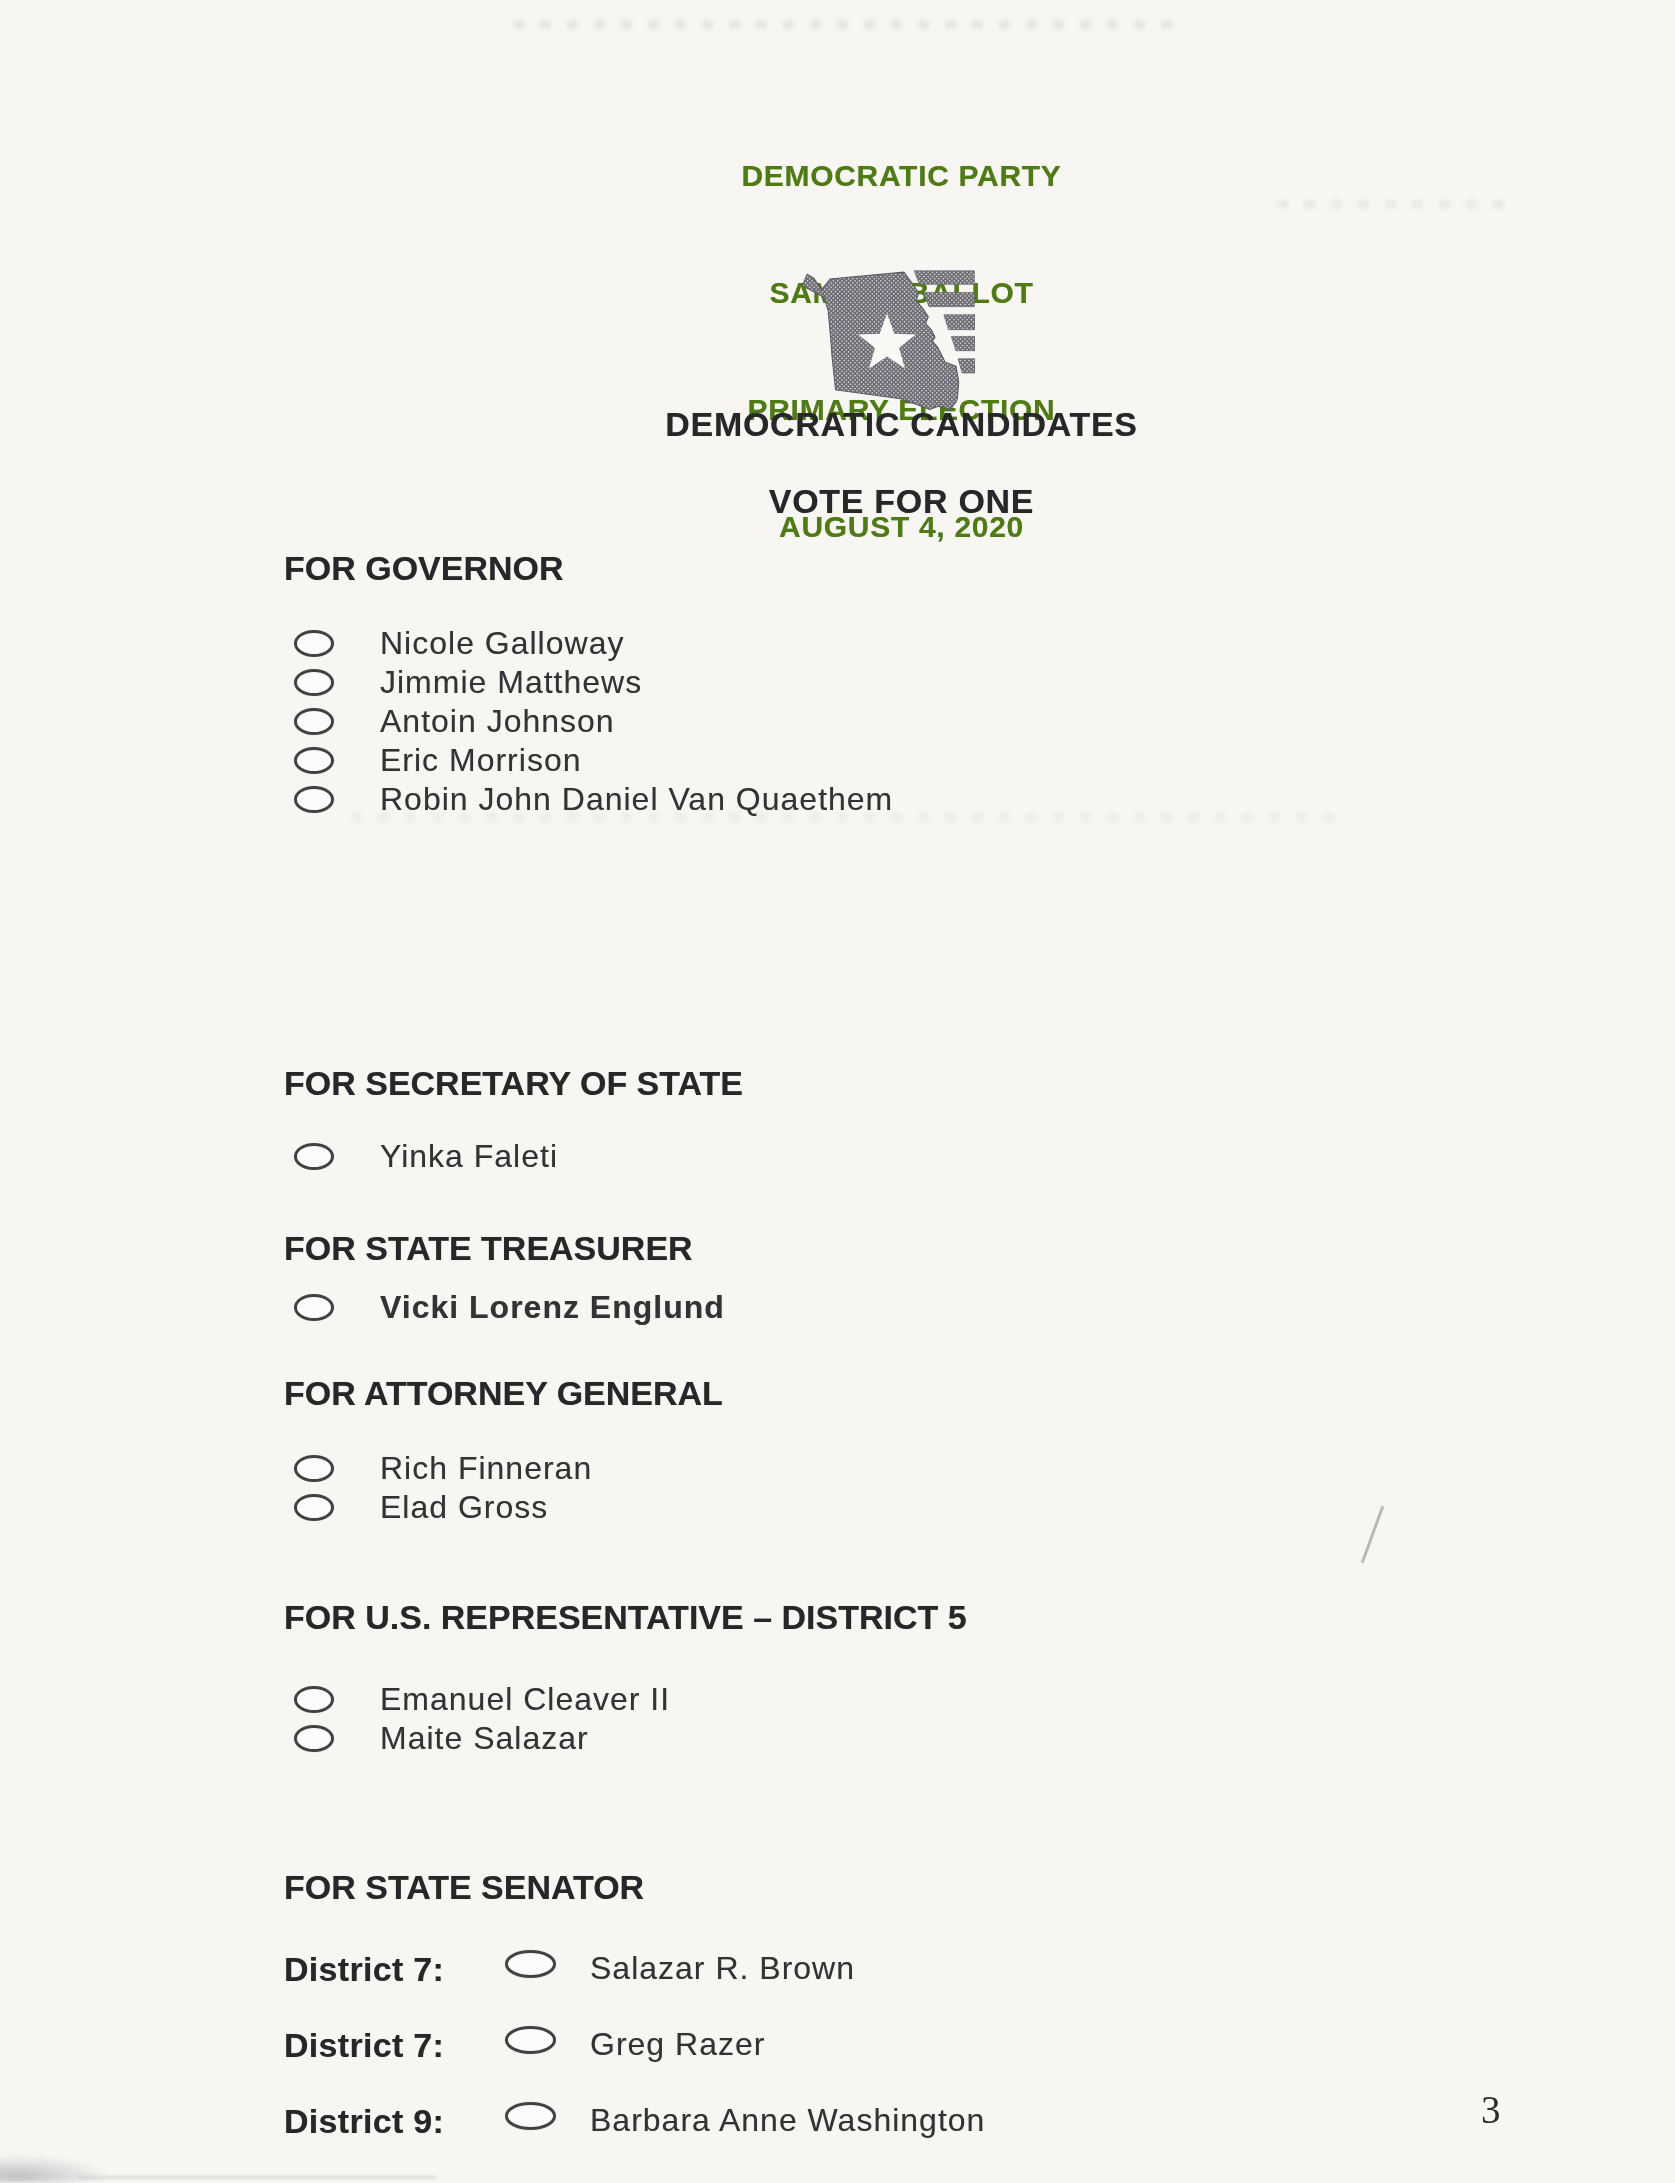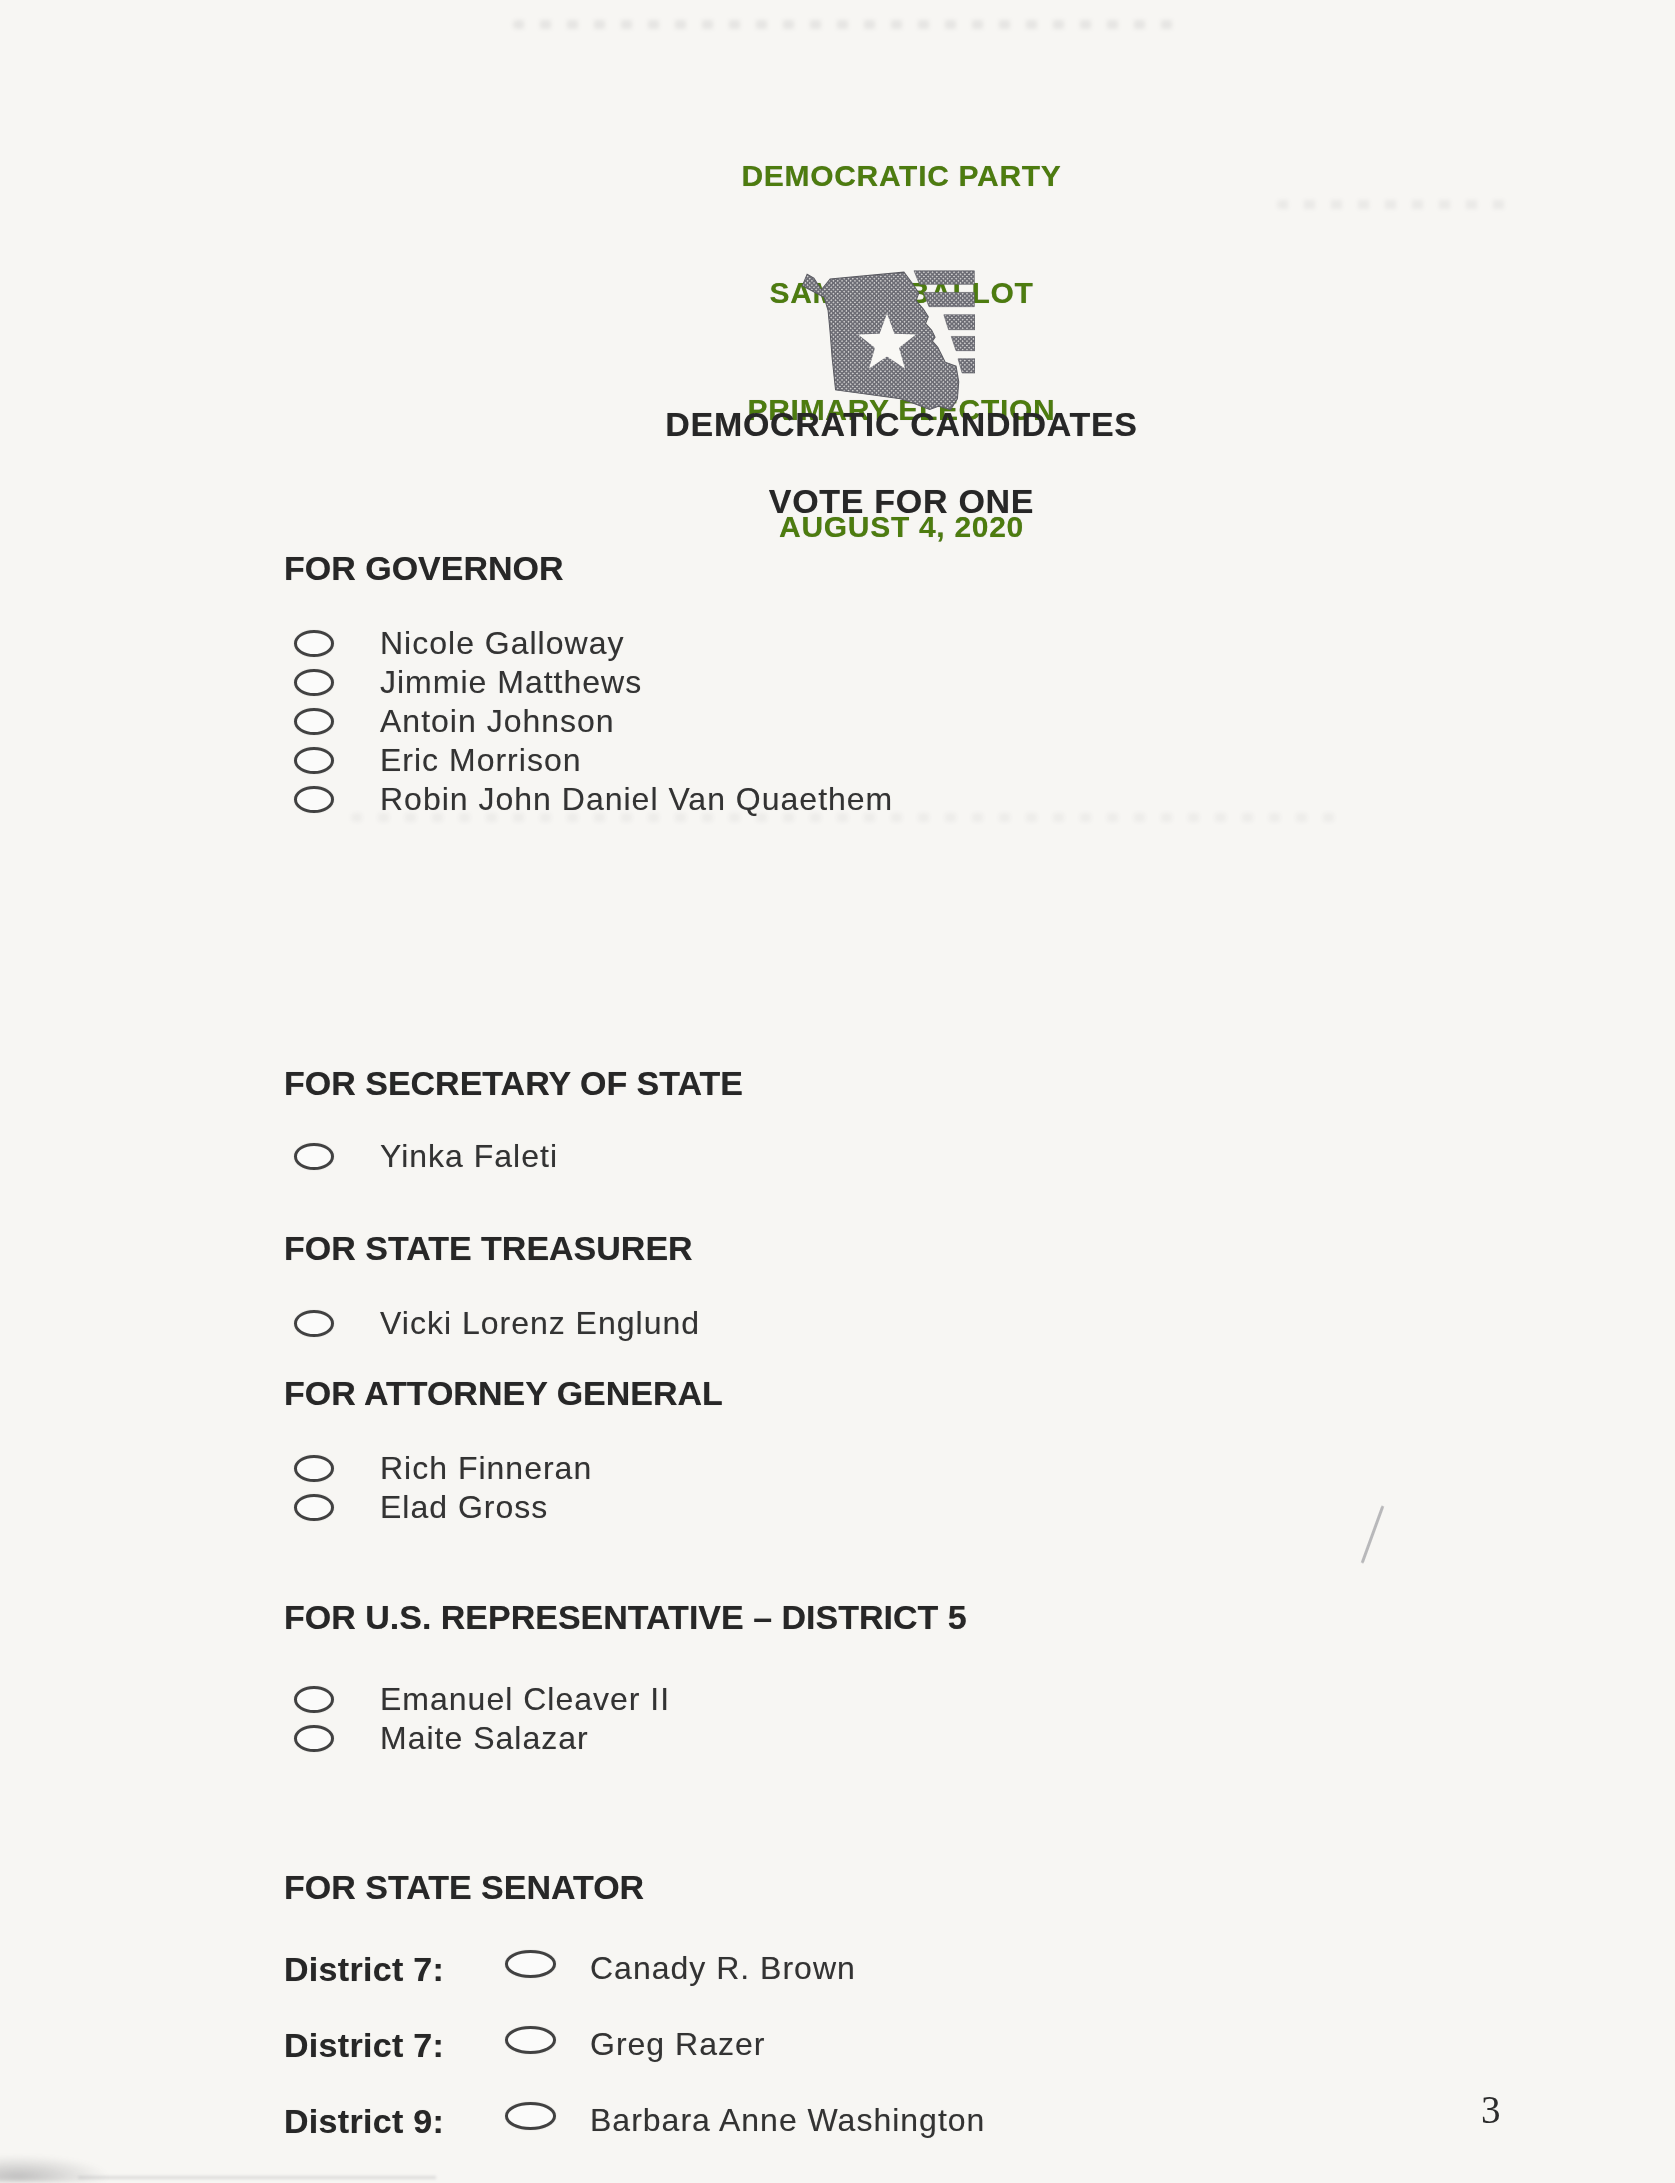--- a/index.html
+++ b/index.html
@@ -30,21 +30,21 @@
   .contest { position:absolute; left:284px; width:1283px; }
   .contest h2 {
     margin:0; font-size:34px; line-height:39px; font-weight:700;
     letter-spacing:0; color:#272727;
     text-shadow:0 0 0.7px rgba(25,25,25,.4);
     white-space:pre;
   }
   .c0 { top:549px; }  .c0 .rows { margin-top:36px; }
   .c1 { top:880px; } .c1 .rows { margin-top:26px; }
   .c2 { top:1064px; } .c2 .rows { margin-top:34px; }
-  .c3 { top:1229px; } .c3 .rows { margin-top:36px; }
+  .c3 { top:1229px; } .c3 .rows { margin-top:20px;font-weight:bold; }
   .c4 { top:1374px; } .c4 .rows { margin-top:36px; }
   .c5 { top:1598px; } .c5 .rows { margin-top:43px; }
   .c6 { top:1868px; } .c6 .rows { margin-top:43px; }
 
   .row { display:flex; align-items:center; height:39px; }
   .oval {
     flex:none;
     width:34px; height:21px;
     border:3px solid #414141;
     border-radius:50%;
@@ -223,21 +223,21 @@
       </div>
     </div>
   </section>
 
   <section class="contest c6">
     <h2>FOR STATE SENATOR</h2>
     <div class="rows">
       <div class="drow">
         <span class="dlabel">District 7:</span>
         <span class="oval"></span>
-        <span class="cname">Canady R. Brown</span>
+        <span class="cname">Salazar R. Brown</span>
       </div>
       <div class="drow">
         <span class="dlabel">District 7:</span>
         <span class="oval"></span>
         <span class="cname">Greg Razer</span>
       </div>
       <div class="drow">
         <span class="dlabel">District 9:</span>
         <span class="oval"></span>
         <span class="cname">Barbara Anne Washington</span>

